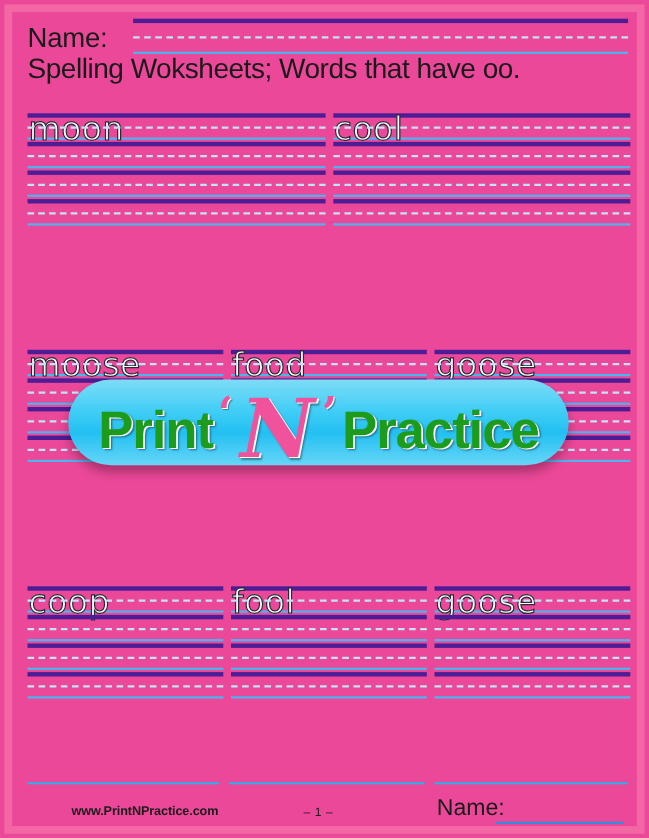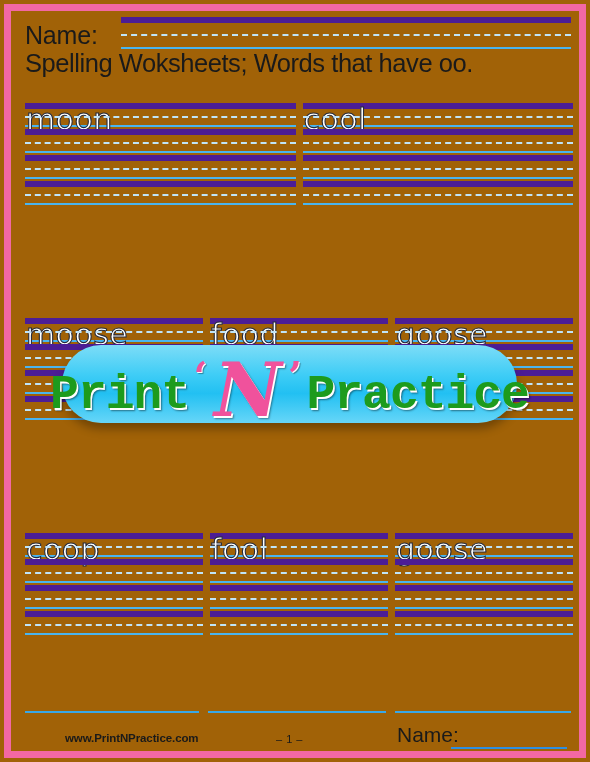--- a/index.html
+++ b/index.html
@@ -1,29 +1,29 @@
 <!DOCTYPE html>
 <html><head>
 <meta charset="utf-8">
 <style>
   html,body{margin:0;padding:0;background:#fff;}
   body{width:590px;height:762px;font-family:"Liberation Sans",sans-serif;overflow:hidden;}
 
-  .page{position:relative;width:590px;height:762px;background:#a16207;box-sizing:border-box;}
+  .page{position:relative;width:590px;height:762px;background:#ec4899;box-sizing:border-box;}
 
   
   .frame{position:absolute;left:4px;top:4px;right:4px;bottom:4px;
          border:7px solid #f368a4;box-sizing:border-box;pointer-events:none;}
 
   .sheet{position:absolute;left:11px;top:11px;right:11px;bottom:11px;
          box-sizing:border-box;}
 
   
   .lg{position:relative;box-sizing:border-box;
-      border-top:6px solid #4c1d95;
+      border-top:4px solid #4c1d95;
       border-bottom:2px solid #4ab5ef;}
   .lg:after{content:"";position:absolute;left:0;right:0;top:50%;
       border-top:2px dashed #bfe4f8;transform:translateY(-1px);}
 
   
   .hdr{position:absolute;left:14px;top:2px;right:6px;height:88px;}
 
   .name-row{position:absolute;left:0;top:4px;right:0;height:34px;}
   .name-lbl{position:absolute;left:0;top:4px;font-size:25px;color:#1a1a1a;
             letter-spacing:-.2px;}
@@ -48,21 +48,21 @@
         letter-spacing:.4px;white-space:nowrap;pointer-events:none;}
 
   
   .wm{position:absolute;left:62px;top:345px;width:455px;height:78px;
       border-radius:42px;
       background:linear-gradient(180deg,#7ddcf7 0%,#3fcdf6 38%,#22c0f2 62%,#67d6f8 100%);
       box-shadow:0 6px 10px rgba(0,0,0,.30);
       display:flex;align-items:center;justify-content:center;}
   .wm-inner{position:relative;white-space:nowrap;
             transform:translateY(-2px);}
-  .wm-word{font-family:Liberation Mono, monospace;font-weight:bold;font-size:48px;
+  .wm-word{font-family:Liberation Sans, sans-serif;font-weight:bold;font-size:48px;
            color:#1d9b1d;
            text-shadow:1.5px 1.5px 0 #ffffff, 2.5px 2.5px 2px rgba(0,0,0,.45);
            letter-spacing:-1px;text-align:right;}
   .wm-n{font-family:"DejaVu Serif",serif;font-style:italic;font-weight:bold;
         font-size:74px;color:#f0529c;
         text-shadow:1.5px 1.5px 0 #ffffff,2.5px 3px 2px rgba(0,0,0,.40);
         position:relative;top:8px;margin:0 2px;}
   .wm-q{font-family:"DejaVu Serif",serif;font-weight:bold;font-size:40px;
         color:#f0529c;position:relative;top:-18px;
         text-shadow:1px 1px 0 #fff,2px 2px 1px rgba(0,0,0,.35);}

